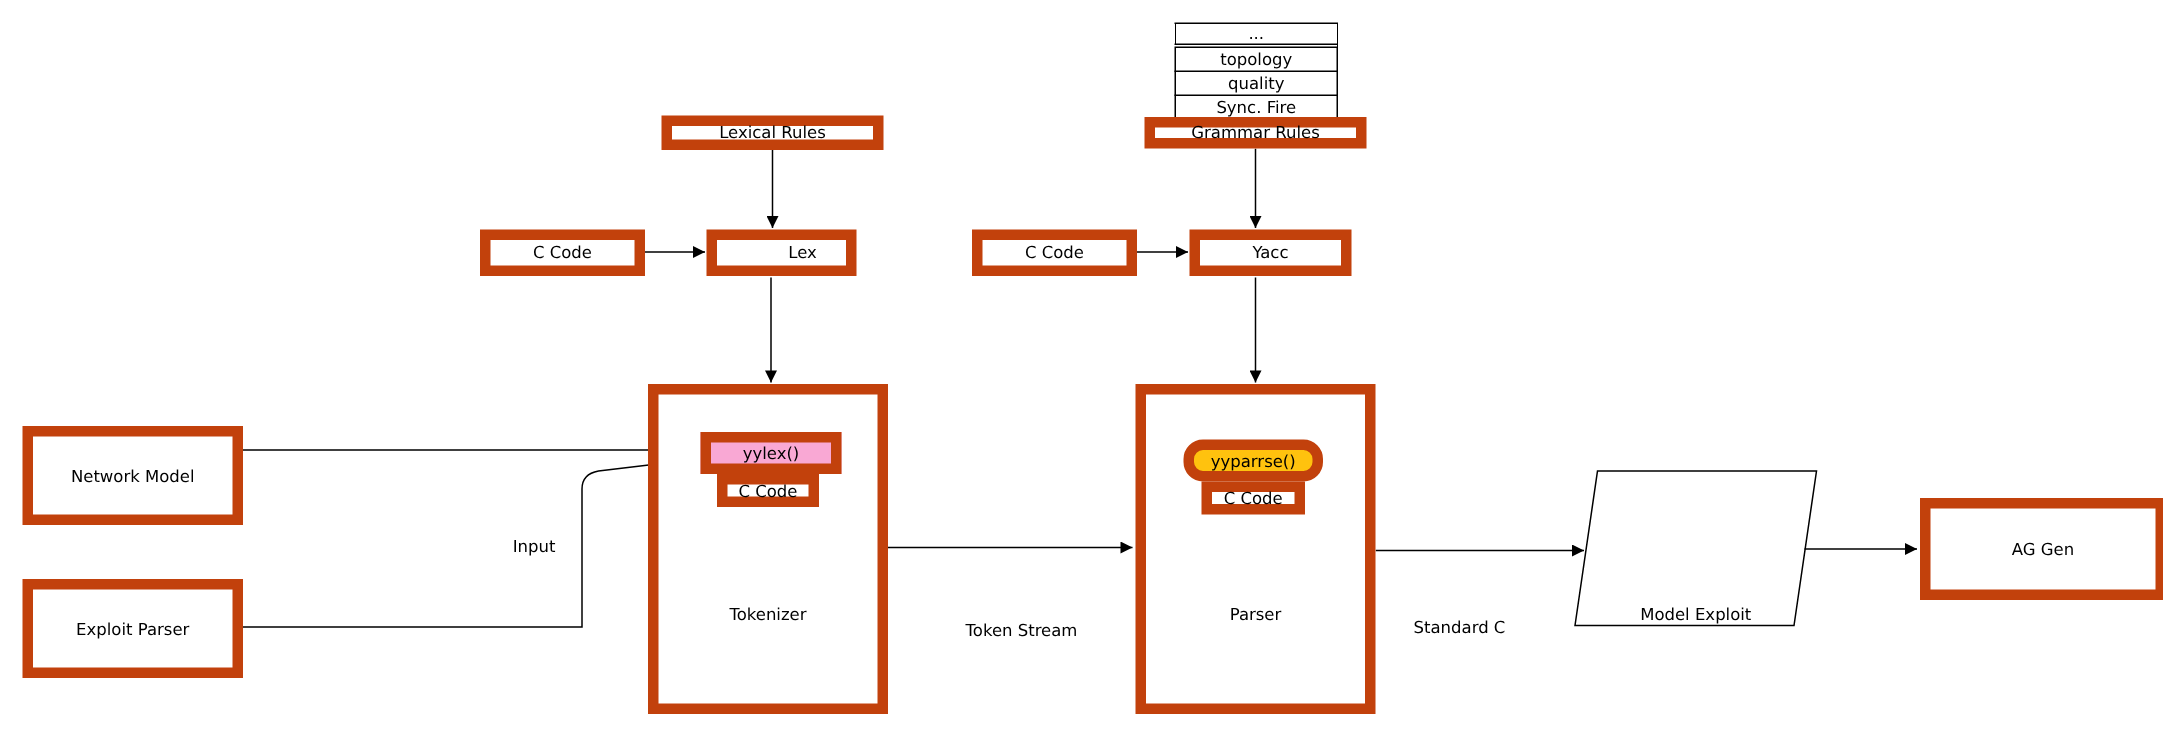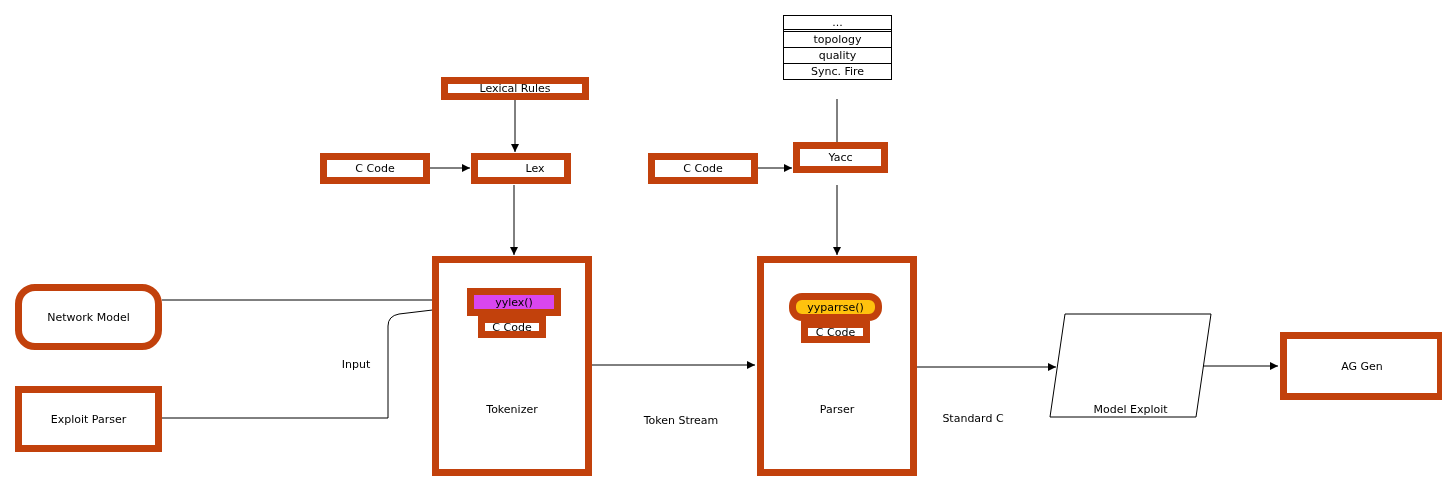--- a/index.html
+++ b/index.html
@@ -58,33 +58,34 @@
     <path d="M917,367 H1056" marker-end="url(#arr)"></path>
     <path d="M1203,366 H1278" marker-end="url(#arr)"></path>
   </svg>
 
   <div class="stack">
     <div class="row">...</div>
     <div class="row">topology</div>
     <div class="row">quality</div>
     <div class="row">Sync. Fire</div>
   </div>
+  <div class="box" style="left:763px;top:78px;width:148px;height:21px;">Grammar Rules</div>
 
   <div class="box" style="left:441px;top:77px;width:148px;height:23px;">Lexical Rules</div>
   <div class="box" style="left:320px;top:153px;width:110px;height:31px;">C Code</div>
   <div class="box" style="left:471px;top:153px;width:100px;height:31px;padding-left:28px;">Lex</div>
 
   <div class="box" style="left:648px;top:153px;width:110px;height:31px;">C Code</div>
-  <div class="box" style="left:793px;top:142px;width:95px;height:31px;">Yacc</div>
+  <div class="box" style="left:793px;top:153px;width:108px;height:31px;">Yacc</div>
 
-  <div class="box" style="left:15px;top:284px;width:147px;height:66px;border-radius:20px;">Network Model</div>
+  <div class="box" style="left:15px;top:284px;width:147px;height:66px;">Network Model</div>
   <div class="box" style="left:15px;top:386px;width:147px;height:66px;">Exploit Parser</div>
 
   <div class="box container-box" style="left:432px;top:256px;width:160px;height:220px;"></div>
-  <div class="box" style="left: 467px; top: 288px; width: 94px; height: 28px; z-index: 2; background-color: #d946ef;">yylex()</div>
+  <div class="box" style="left: 467px; top: 288px; width: 94px; height: 28px; z-index: 2; background-color: #f9a8d4;">yylex()</div>
   <div class="box" style="left:478px;top:316px;width:68px;height:22px;">C Code</div>
   <div class="label" style="left:432px;top:359px;width:160px;height:14px;">Tokenizer</div>
 
   <div class="box container-box" style="left:757px;top:256px;width:160px;height:220px;"></div>
   <div class="box" style="left: 789px; top: 293px; width: 93px; height: 28px; z-index: 2; background-color: rgb(255, 194, 14); border-radius: 13px;">yyparrse()</div>
   <div class="box" style="left:801px;top:321px;width:69px;height:22px;">C Code</div>
   <div class="label" style="left:757px;top:359px;width:160px;height:14px;">Parser</div>
 
   <div class="label" style="left:1063px;top:359px;width:135px;height:14px;">Model Exploit</div>
 

